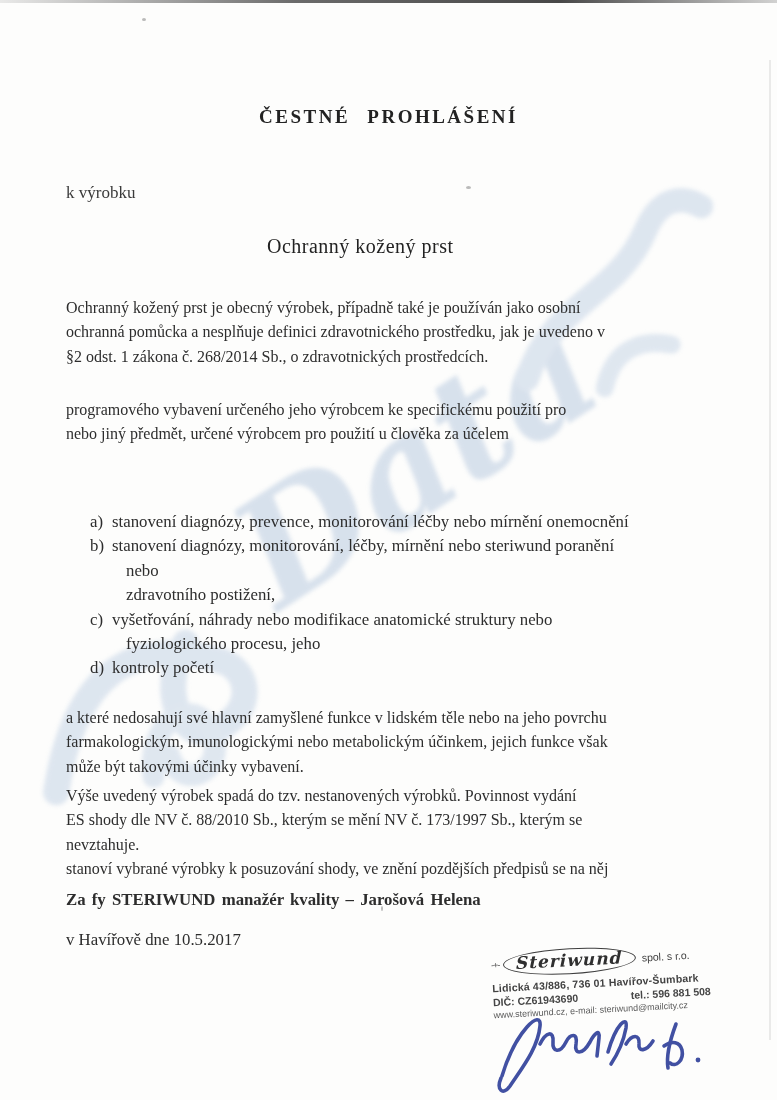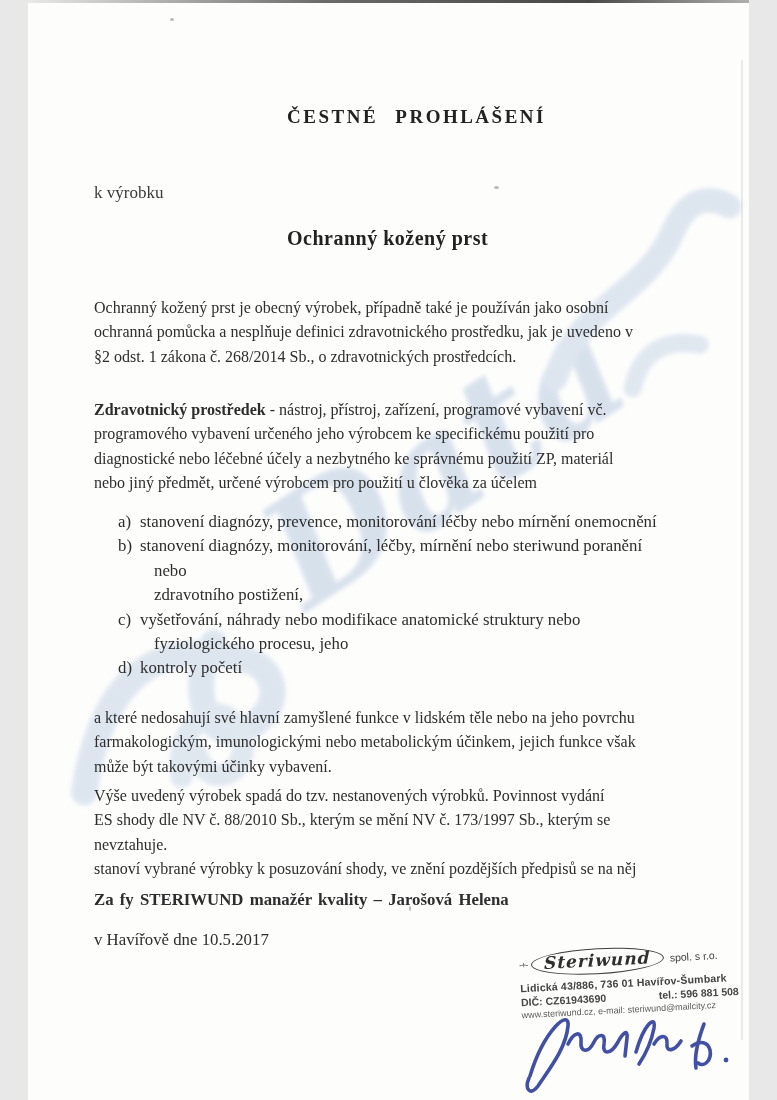--- a/index.html
+++ b/index.html
@@ -2,21 +2,21 @@
 <html><head>
 <meta charset="utf-8">
 <style>
   html, body {
     margin: 0; padding: 0;
     background: #e8e8e8;
     font-family: "Liberation Serif", "DejaVu Serif", serif;
   }
   .page {
     position: relative;
-    width: 721px; height: 1100px;
+    width: 777px; height: 1100px;
     margin: 0 auto;
     background: #fdfdfc;
     overflow: hidden;
     color: #2d2d2d;
   }
   
   .scan-edge-top {
     position: absolute; top: 0; left: 0; width: 777px; height: 3px;
     background: linear-gradient(to right,
       rgba(120,120,120,.15), rgba(45,45,45,.7) 38%,
@@ -46,23 +46,23 @@
     letter-spacing: 2.5px; word-spacing: 10px;
     color: #222;
     margin: 0;
   }
   .intro-label {
     position: absolute; top: 183px; left: 66px;
     font-size: 17px; color: #3a3a3a;
   }
   .product-name {
     position: absolute; top: 223px; left: 255px;
-    font-size: 20px; font-weight: bold; color: #222;
+    font-size: 20px; font-weight: normal; color: #222;
     letter-spacing: .5px;
-    margin: 4px;
+    margin: 12px;
   }
   .para {
     position: absolute; left: 66px; width: 660px;
     font-size: 16px; line-height: 24.4px; color: #2d2d2d;
   }
   .p1 { top: 296px; }
   .p2 { top: 398px; }
   .p3 { top: 706px; }
   .p4 { top: 784px; }
   .bold-lead { font-weight: bold; }
@@ -144,25 +144,21 @@
 
     <h2 class="product-name">Ochranný kožený prst</h2>
 
     <div class="para p1">
       <div>Ochranný kožený prst je obecný výrobek, případně také je používán jako osobní</div>
       <div>ochranná pomůcka a nesplňuje definici zdravotnického prostředku, jak je uvedeno v</div>
       <div>§2 odst. 1 zákona č. 268/2014 Sb., o zdravotnických prostředcích.</div>
     </div>
 
     <div class="para p2">
-      <div>
-        <span class="bold-lead">Zdravotnický prostředek</span><span> - nástroj, přístroj, zařízení, programové vybavení vč.</span>
-      </div>
       <div>programového vybavení určeného jeho výrobcem ke specifickému použití pro</div>
-      <div>diagnostické nebo léčebné účely a nezbytného ke správnému použití ZP, materiál</div>
       <div>nebo jiný předmět, určené výrobcem pro použití u člověka za účelem</div>
     </div>
 
     <div class="list-block">
       <div class="list-item">
         <span class="list-label">a)</span>
         <div class="list-lines">
           <div>stanovení diagnózy, prevence, monitorování léčby nebo mírnění onemocnění</div>
         </div>
       </div>

